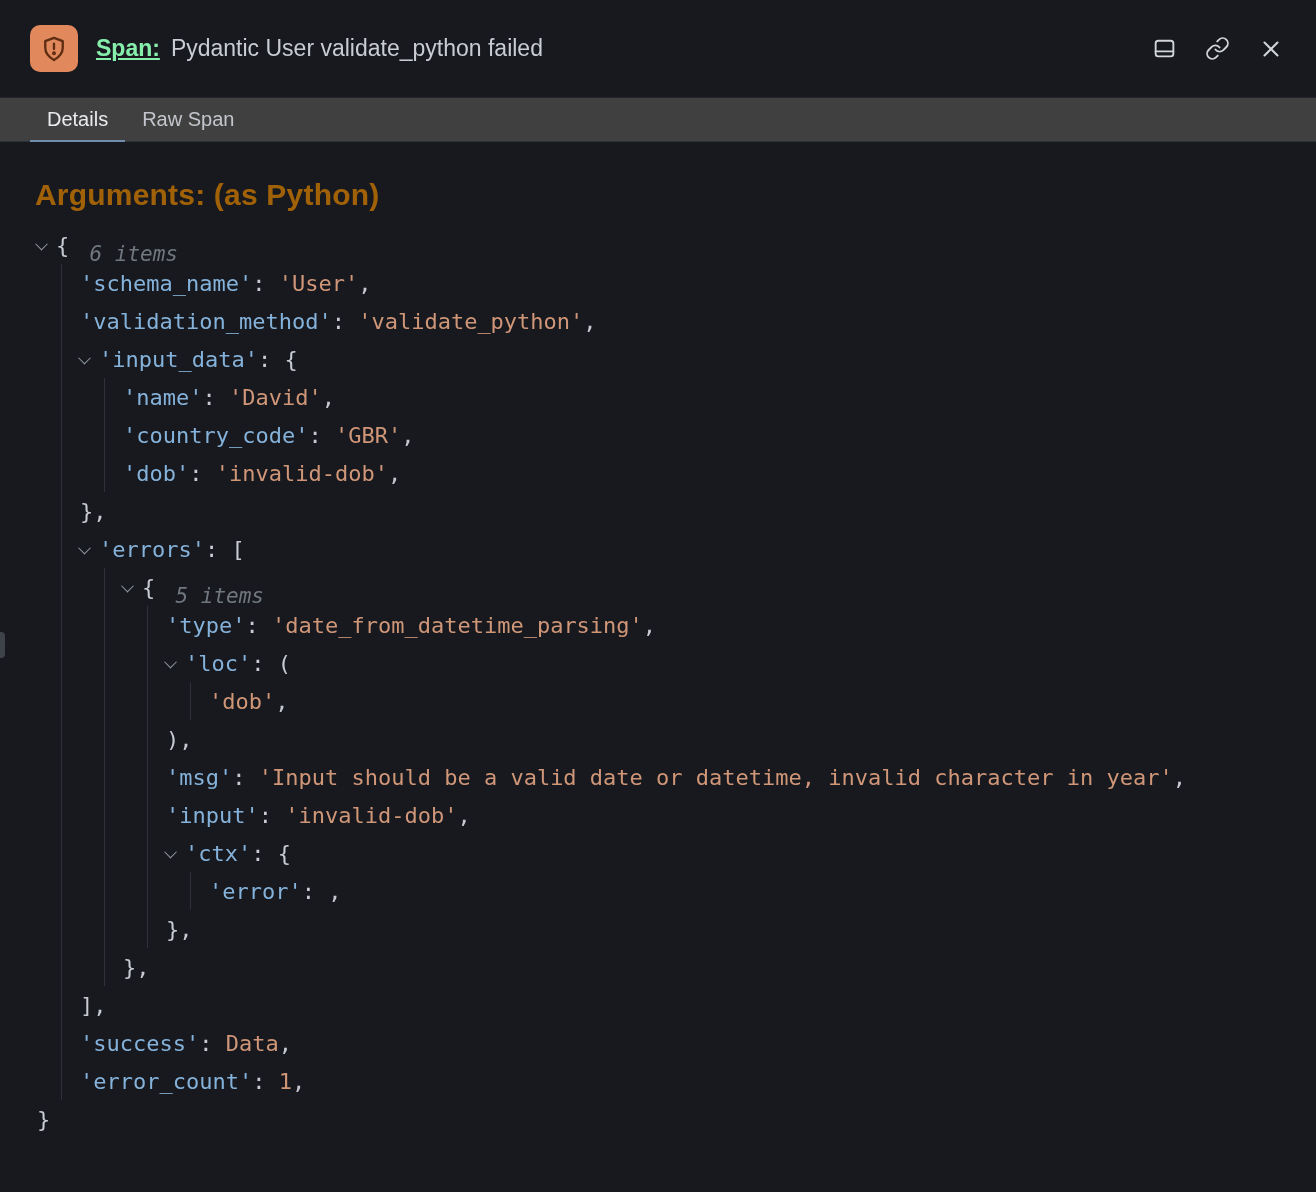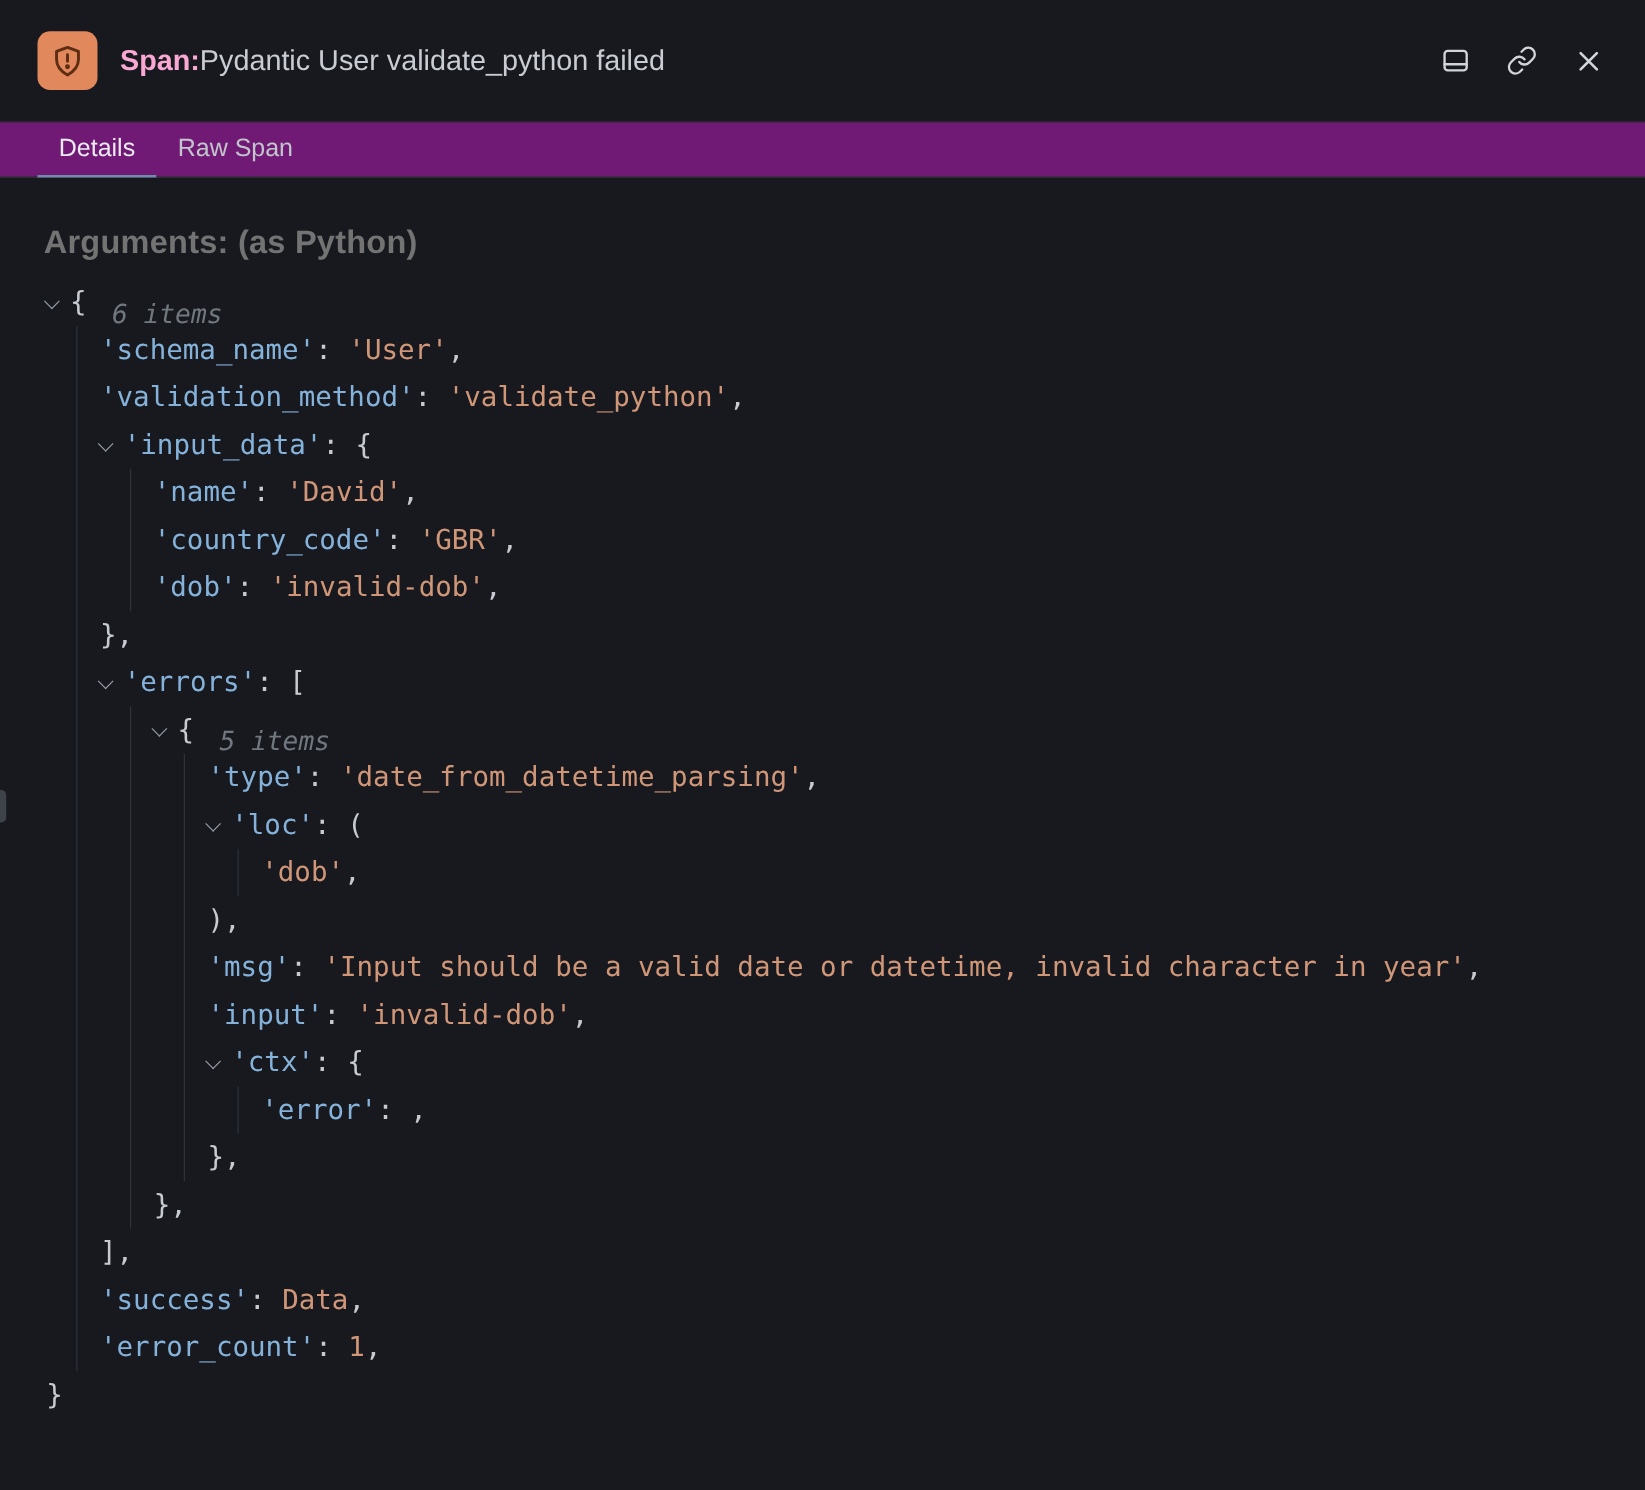--- a/index.html
+++ b/index.html
@@ -27,34 +27,34 @@
     flex: 0 0 auto;
   }
   .panel-title {
     flex: 1;
     font-size: 23px;
     font-weight: 400;
     color: #c9cdd3;
     white-space: nowrap;
     overflow: hidden;
   }
-  .panel-title .t-bold { font-weight: 700; color: #f9a8d4; margin-right: 0; }
+  .panel-title .t-bold { font-weight: 700; color: #86efac; margin-right: 11px; text-decoration: underline; }
   .header-actions { display: flex; align-items: center; gap: 28px; }
   .icon-btn {
     background: none; border: none; cursor: pointer;
     color: #d2d5da; padding: 0; display: flex; align-items: center;
   }
 
   
   .tabbar {
     height: 45px;
     display: flex;
     align-items: stretch;
     padding: 0 30px;
-    background: #701a75;
+    background: #404040;
     border-top: 1px solid #23262c;
     border-bottom: 1px solid #2d3138;
   }
   .tab {
     display: flex; align-items: center;
     padding: 0 17px;
     font-size: 20px;
     color: #c2c6cc;
     cursor: pointer;
     position: relative;
@@ -62,23 +62,23 @@
   .tab.active { color: #e9ebee; }
   .tab.active::after {
     content: '';
     position: absolute; left: 0; right: 0; bottom: -1px; height: 2px;
     background: var(--c-tab-underline, #6f8cab);
   }
 
   
   .main { padding: 0 34px; }
   .section-heading {
-    font-size: 26px;
+    font-size: 30px;
     font-weight: 700;
-    color: #737373;
+    color: #a16207;
     margin: 36px 0 14px 1px;
     letter-spacing: 0.2px;
   }
 
   
   .tree {
     font-family: "DejaVu Sans Mono", monospace;
     font-size: 22px;
     color: #c7cbd1;
     padding-left: 3px;

